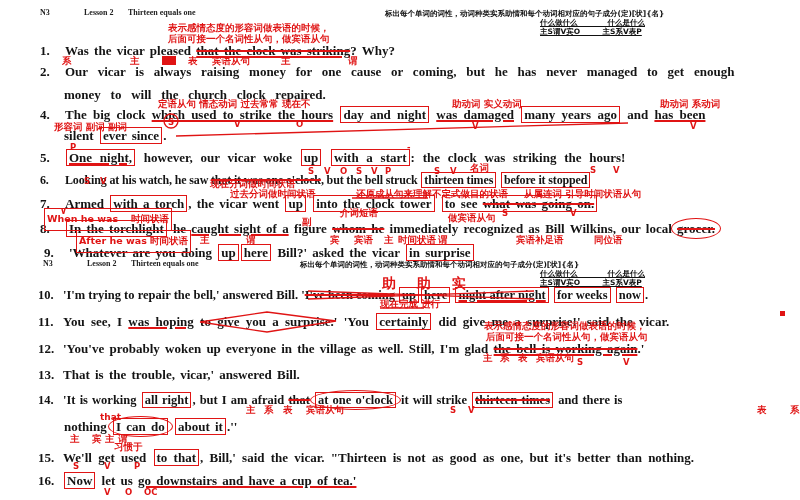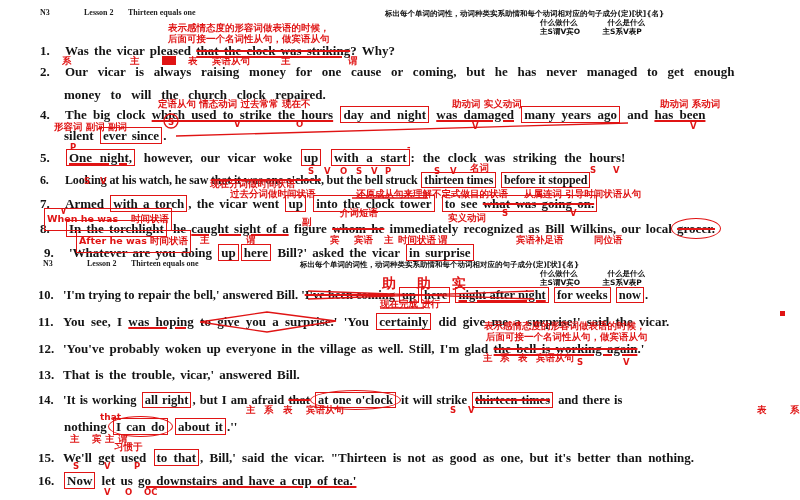--- a/index.html
+++ b/index.html
@@ -2,21 +2,21 @@
 <html><head>
 <meta charset="utf-8">
 <style>
   :root{ --red:#e01414; }
   html,body{margin:0;padding:0;background:#888;}
   .page{position:relative;width:800px;height:500px;background:#ffffff;overflow:hidden;
         font-family:"Liberation Serif",serif;}
   .hdr span{position:absolute;white-space:nowrap;color:#222;
         font:bold 8px "Liberation Serif",serif;}
   .hdr .instr{font:bold 7.5px "DejaVu Sans",sans-serif;color:#111;}
-  .hdr .sub{font:bold 7.5px "DejaVu Sans",sans-serif;color:#111;}
+  .hdr .sub{font:bold 7.5px "DejaVu Sans",sans-serif;color:#111;text-decoration:underline;}
   .line{position:absolute;white-space:nowrap;color:#141414;
         font:bold 13px "Liberation Serif",serif;}
   .line.tight{font-size:12px;letter-spacing:-0.15px;}
   .line.md{font-size:12.5px;}
   .ws1{word-spacing:1px}.ws2{word-spacing:2px}.ws3{word-spacing:3px}
   .ws4{word-spacing:4.5px}.ws6{word-spacing:6.5px}
   .num{display:inline-block;width:25px;}
   .seg{position:relative;}
   .seg.st{text-decoration:line-through;text-decoration-color:var(--red);text-decoration-thickness:1.5px;}
   .seg.ul{text-decoration:underline;text-decoration-color:var(--red);text-decoration-thickness:1.5px;}
@@ -117,21 +117,21 @@
       <span class="ann cnbox" style="left: 76px; top: 186px;">After he was 时间状语</span>
       <span class="ann cn" style="left: 230px; top: 188px;">过去分词做时间状语</span>
       <span class="ann cn" style="left: 356px; top: 188px;">还原成从句来理解</span>
       <span class="ann cn" style="left: 432px; top: 188px;">不定式做目的状语</span>
       <span class="ann cn" style="left: 524px; top: 188px;">从属连词 引导时间状语从句</span>
       <span class="ann mk" style="left: 60px; top: 206px;">∨</span>
       <span class="ann mk" style="left: 502px; top: 208px;">S</span>
       <span class="ann mk" style="left: 570px; top: 208px;">V</span>
       <span class="ann cn" style="left: 302px; top: 216px;">副</span>
       <span class="ann cn" style="left: 340px; top: 207px;">介词短语</span>
-      <span class="ann cn" style="left: 448px; top: 212px;">实义动词</span>
+      <span class="ann cn" style="left: 448px; top: 212px;">做宾语从句</span>
       <span class="ann cn" style="left: 200px; top: 234px;">主</span>
       <span class="ann cn" style="left: 246px; top: 234px;">谓</span>
       <span class="ann cn" style="left: 330px; top: 234px;">宾</span>
       <span class="ann cn" style="left: 354px; top: 234px;">宾语</span>
       <span class="ann cn" style="left: 384px; top: 234px;">主</span>
       <span class="ann cn" style="left: 398px; top: 234px;">时间状语</span>
       <span class="ann cn" style="left: 438px; top: 234px;">谓</span>
       <span class="ann cn" style="left: 516px; top: 234px;">宾语补足语</span>
       <span class="ann cn" style="left: 594px; top: 234px;">同位语</span>
       <span class="ann big" style="left: 382px; top: 275px;">助 助 实</span>

